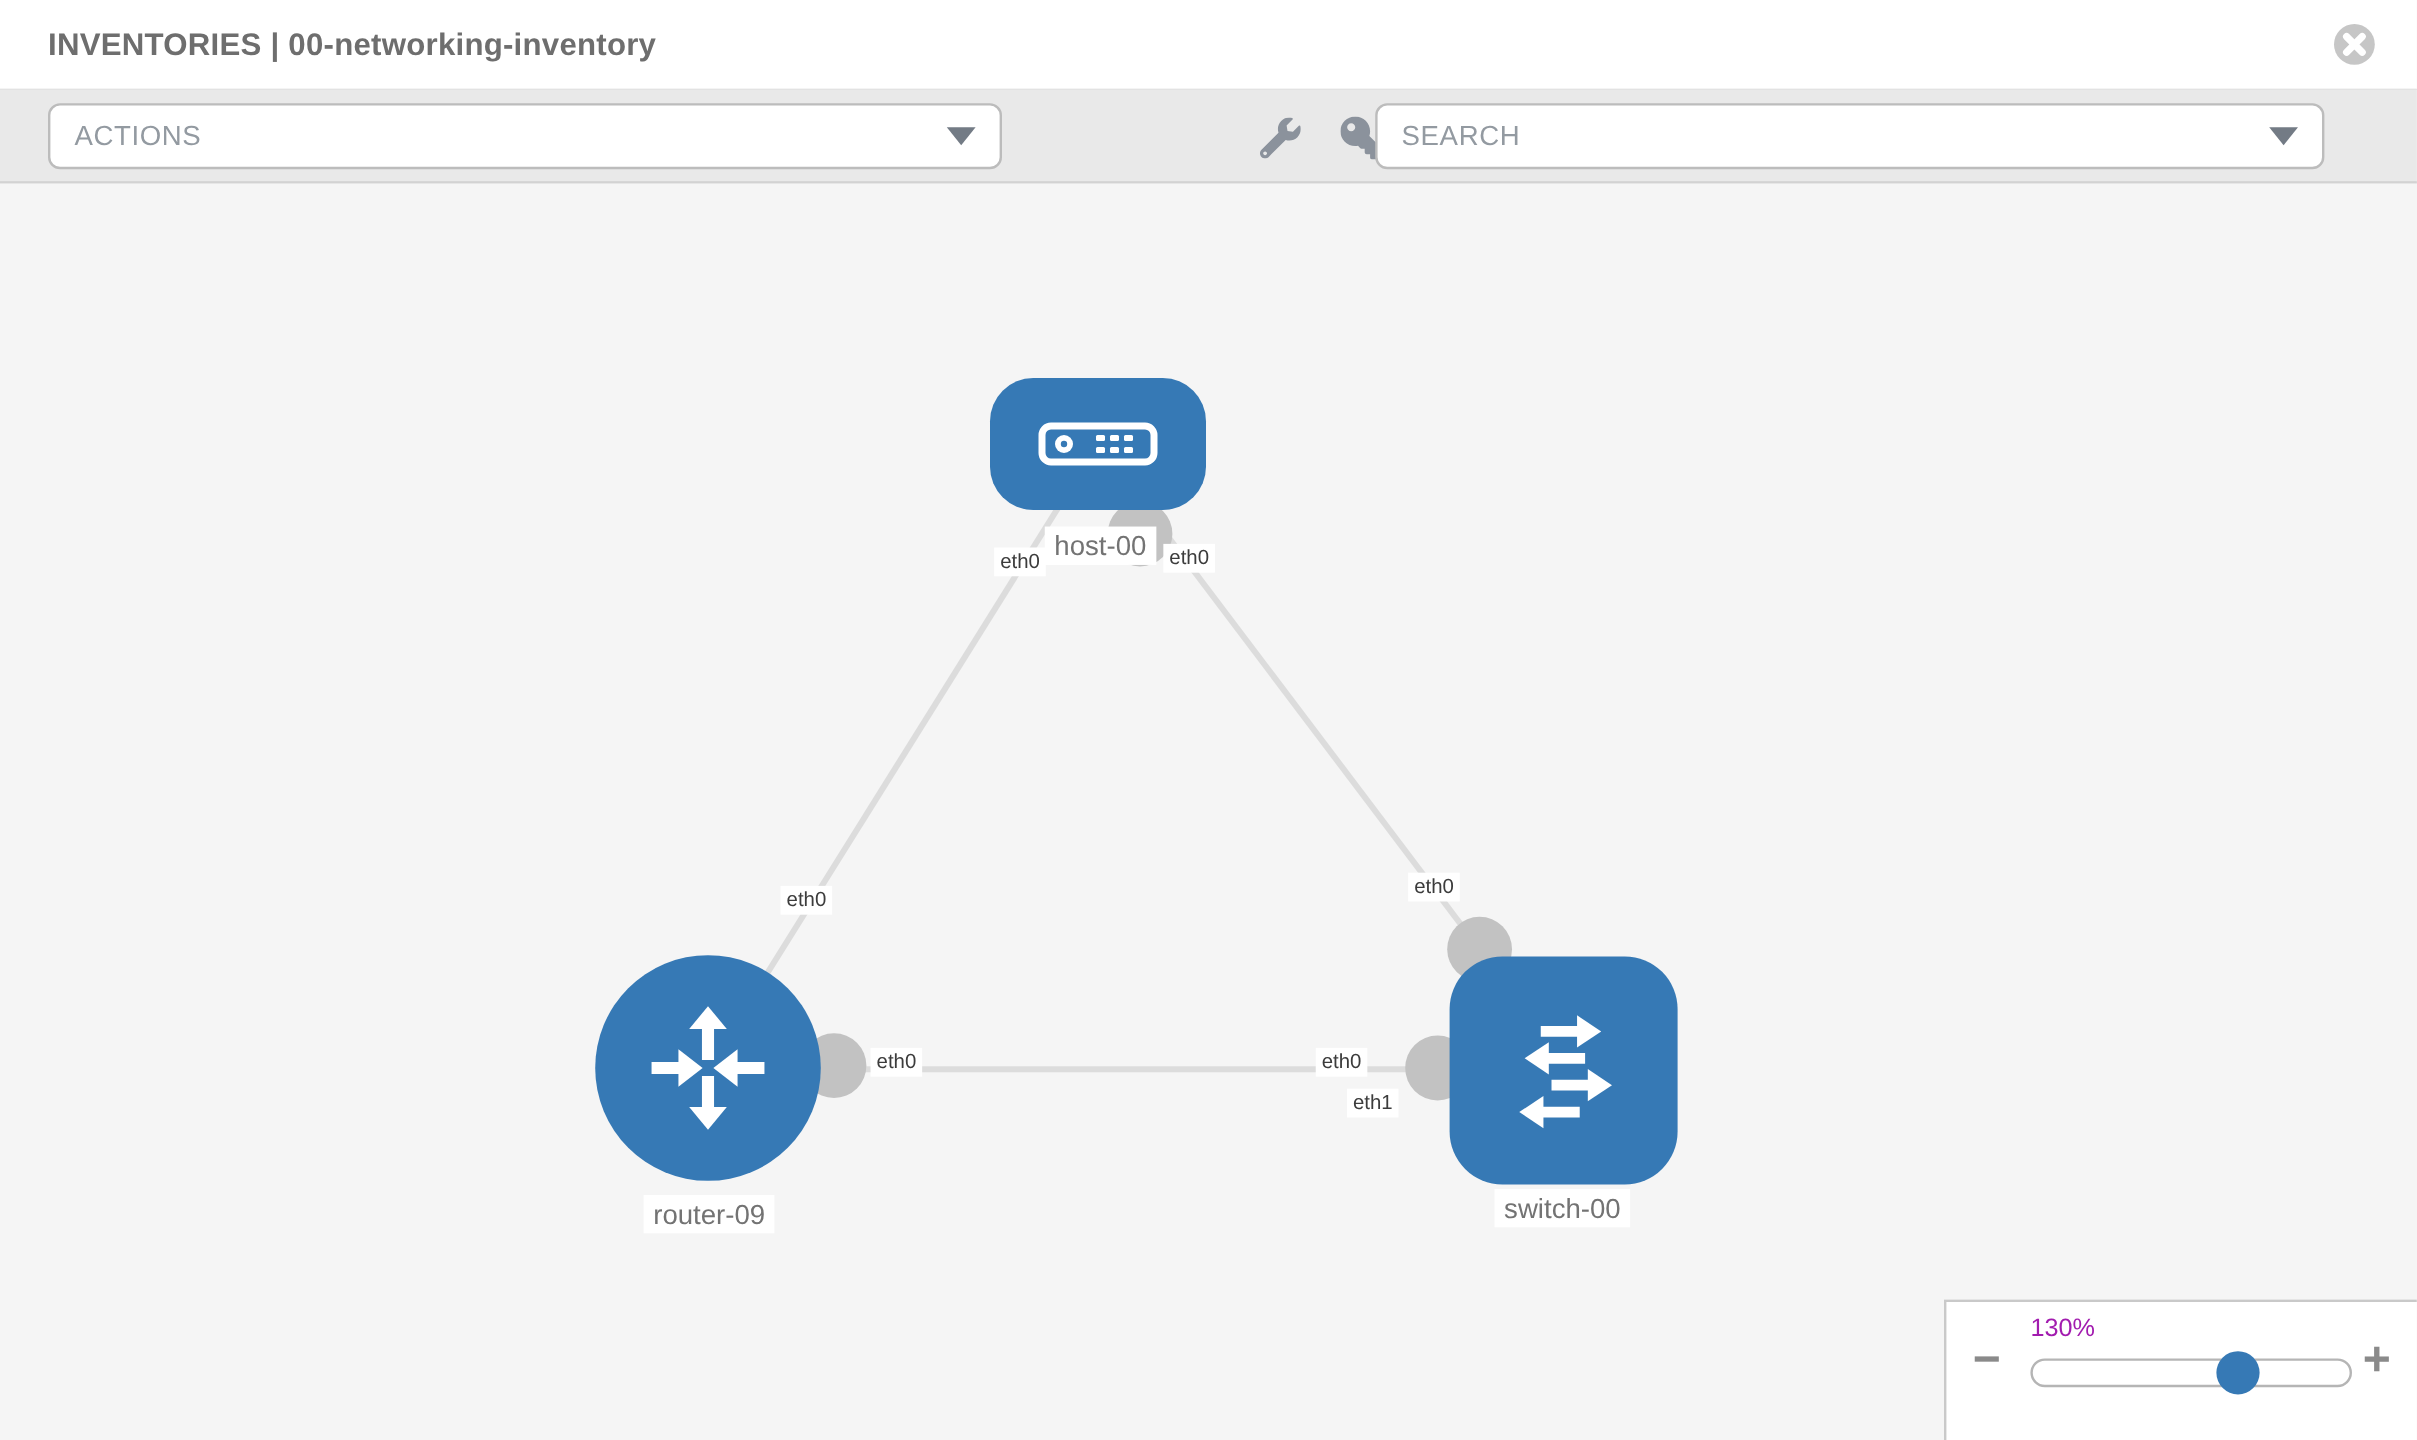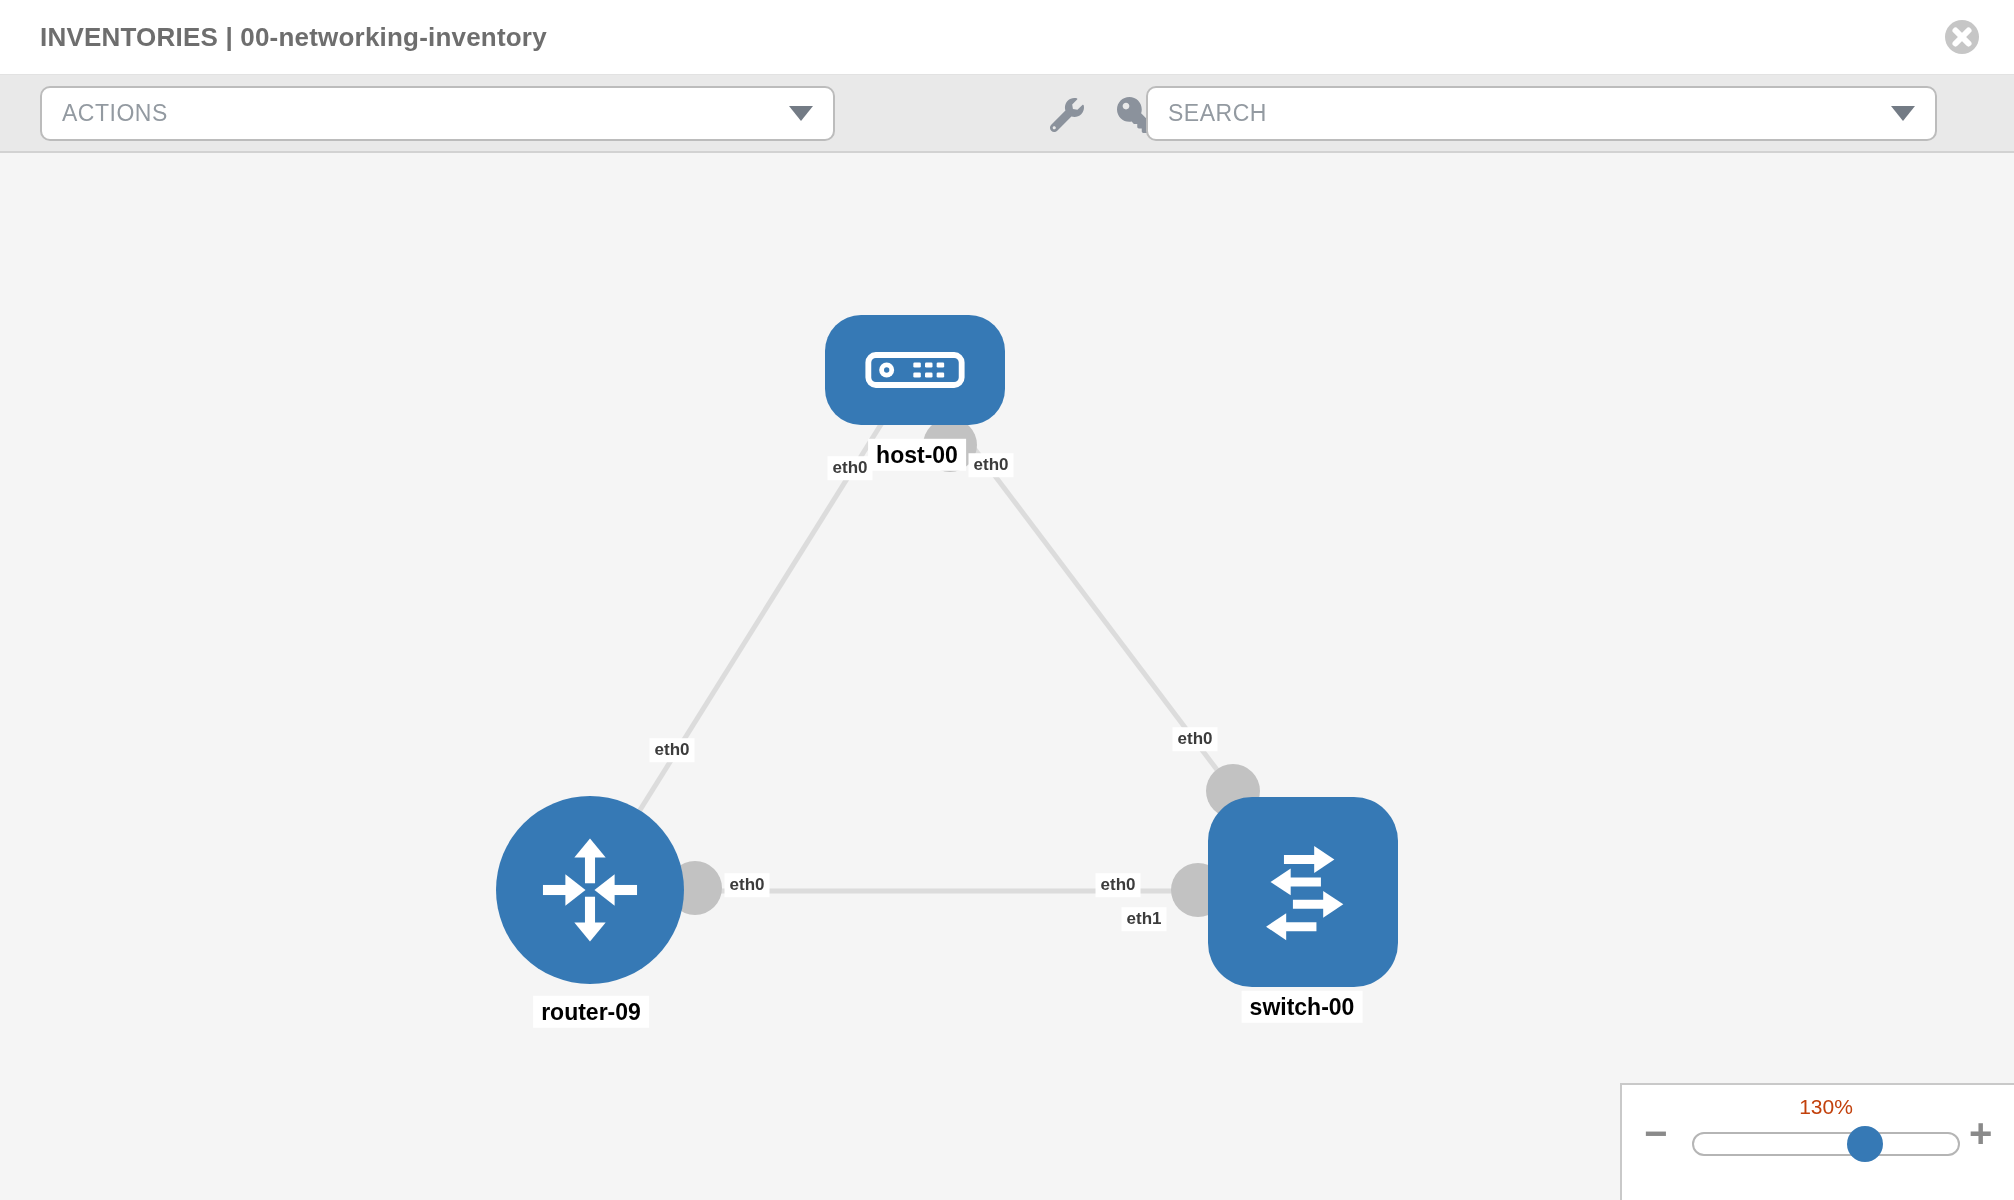--- a/index.html
+++ b/index.html
@@ -45,29 +45,29 @@
   .canvas svg.links{position:absolute;left:0;top:0;z-index:1;}
   .node{position:absolute;z-index:2;background:#3679b5;display:flex;align-items:center;
     justify-content:center;cursor:pointer;}
   .node.host{left:825px;top:162px;width:180px;height:110px;border-radius:36px;}
   .node.router{left:496px;top:643px;width:188px;height:188px;border-radius:50%;}
   .node.switch{left:1208px;top:644px;width:190px;height:190px;border-radius:44px;}
   .chip{
     position:absolute;z-index:3;background:#ffffff;color:#3c3c3c;white-space:nowrap;
     transform:translate(-50%,-50%);line-height:1.15;
   }
-  .chip.node-label{font-size:23px;color:#000000;padding:3px 8px;font-weight:bold;}
-  .chip.iface{font-size:17px;padding:2px 5px;font-weight:bold;}
+  .chip.node-label{font-size:23px;color:#737373;padding:3px 8px;}
+  .chip.iface{font-size:17px;padding:2px 5px;}
   
   .zoom-panel{
     position:absolute;left:1620px;top:930px;width:410px;height:300px;z-index:4;
     background:#ffffff;border:2px solid #c9c9c9;box-sizing:border-box;
   }
-  .zoom-level{position:absolute;left:70px;top:10px;width:268px;text-align:center;
-    font-size:21px;color:#c2410c;}
+  .zoom-level{position:absolute;left:70px;top:10px;width:268px;text-align:left;
+    font-size:21px;color:#a21caf;}
   .zoom-minus,.zoom-plus{position:absolute;top:28px;font-size:40px;font-weight:bold;
     color:#8a8a8a;cursor:pointer;line-height:1;user-select:none;}
   .zoom-minus{left:22px;}
   .zoom-plus{left:347px;}
   .zoom-track{position:absolute;left:70px;top:47px;width:268px;height:24px;background:#fff;
     border:2px solid #b5b5b5;border-radius:13px;box-sizing:border-box;cursor:pointer;}
   .zoom-thumb{position:absolute;left:225px;top:41px;width:36px;height:36px;border-radius:50%;
     background:#3679b5;cursor:grab;}
 </style>
 </head>

